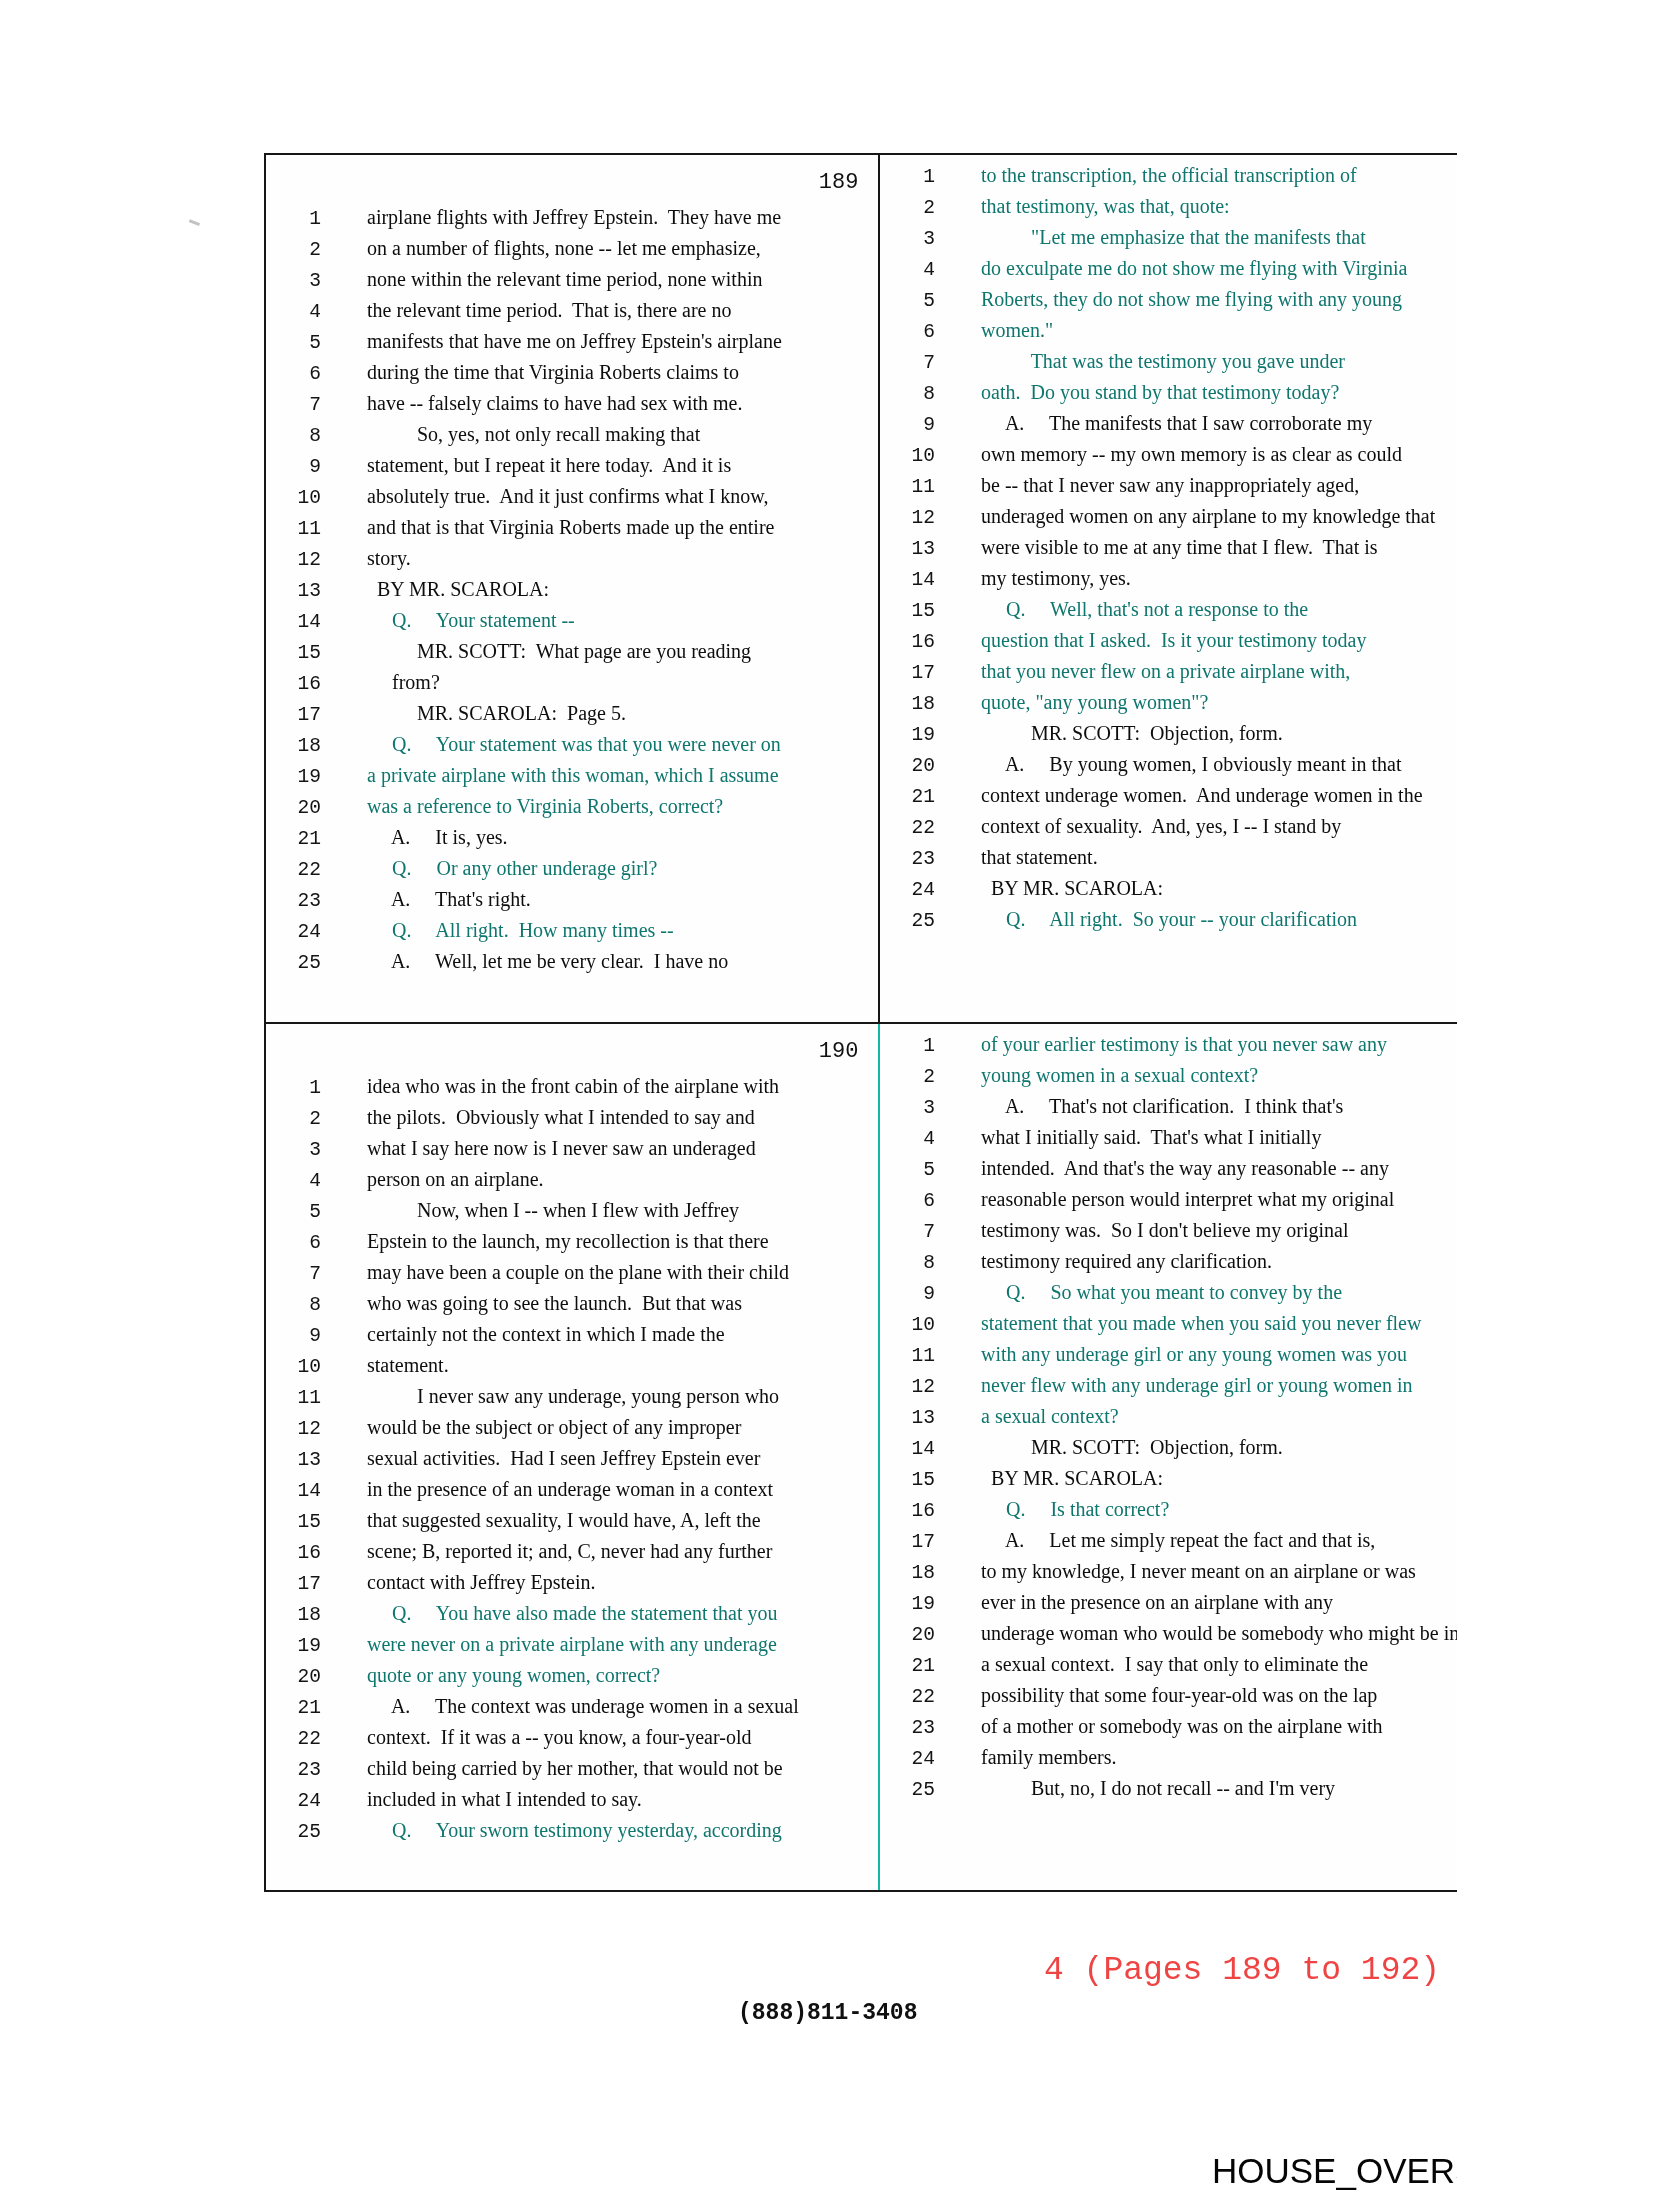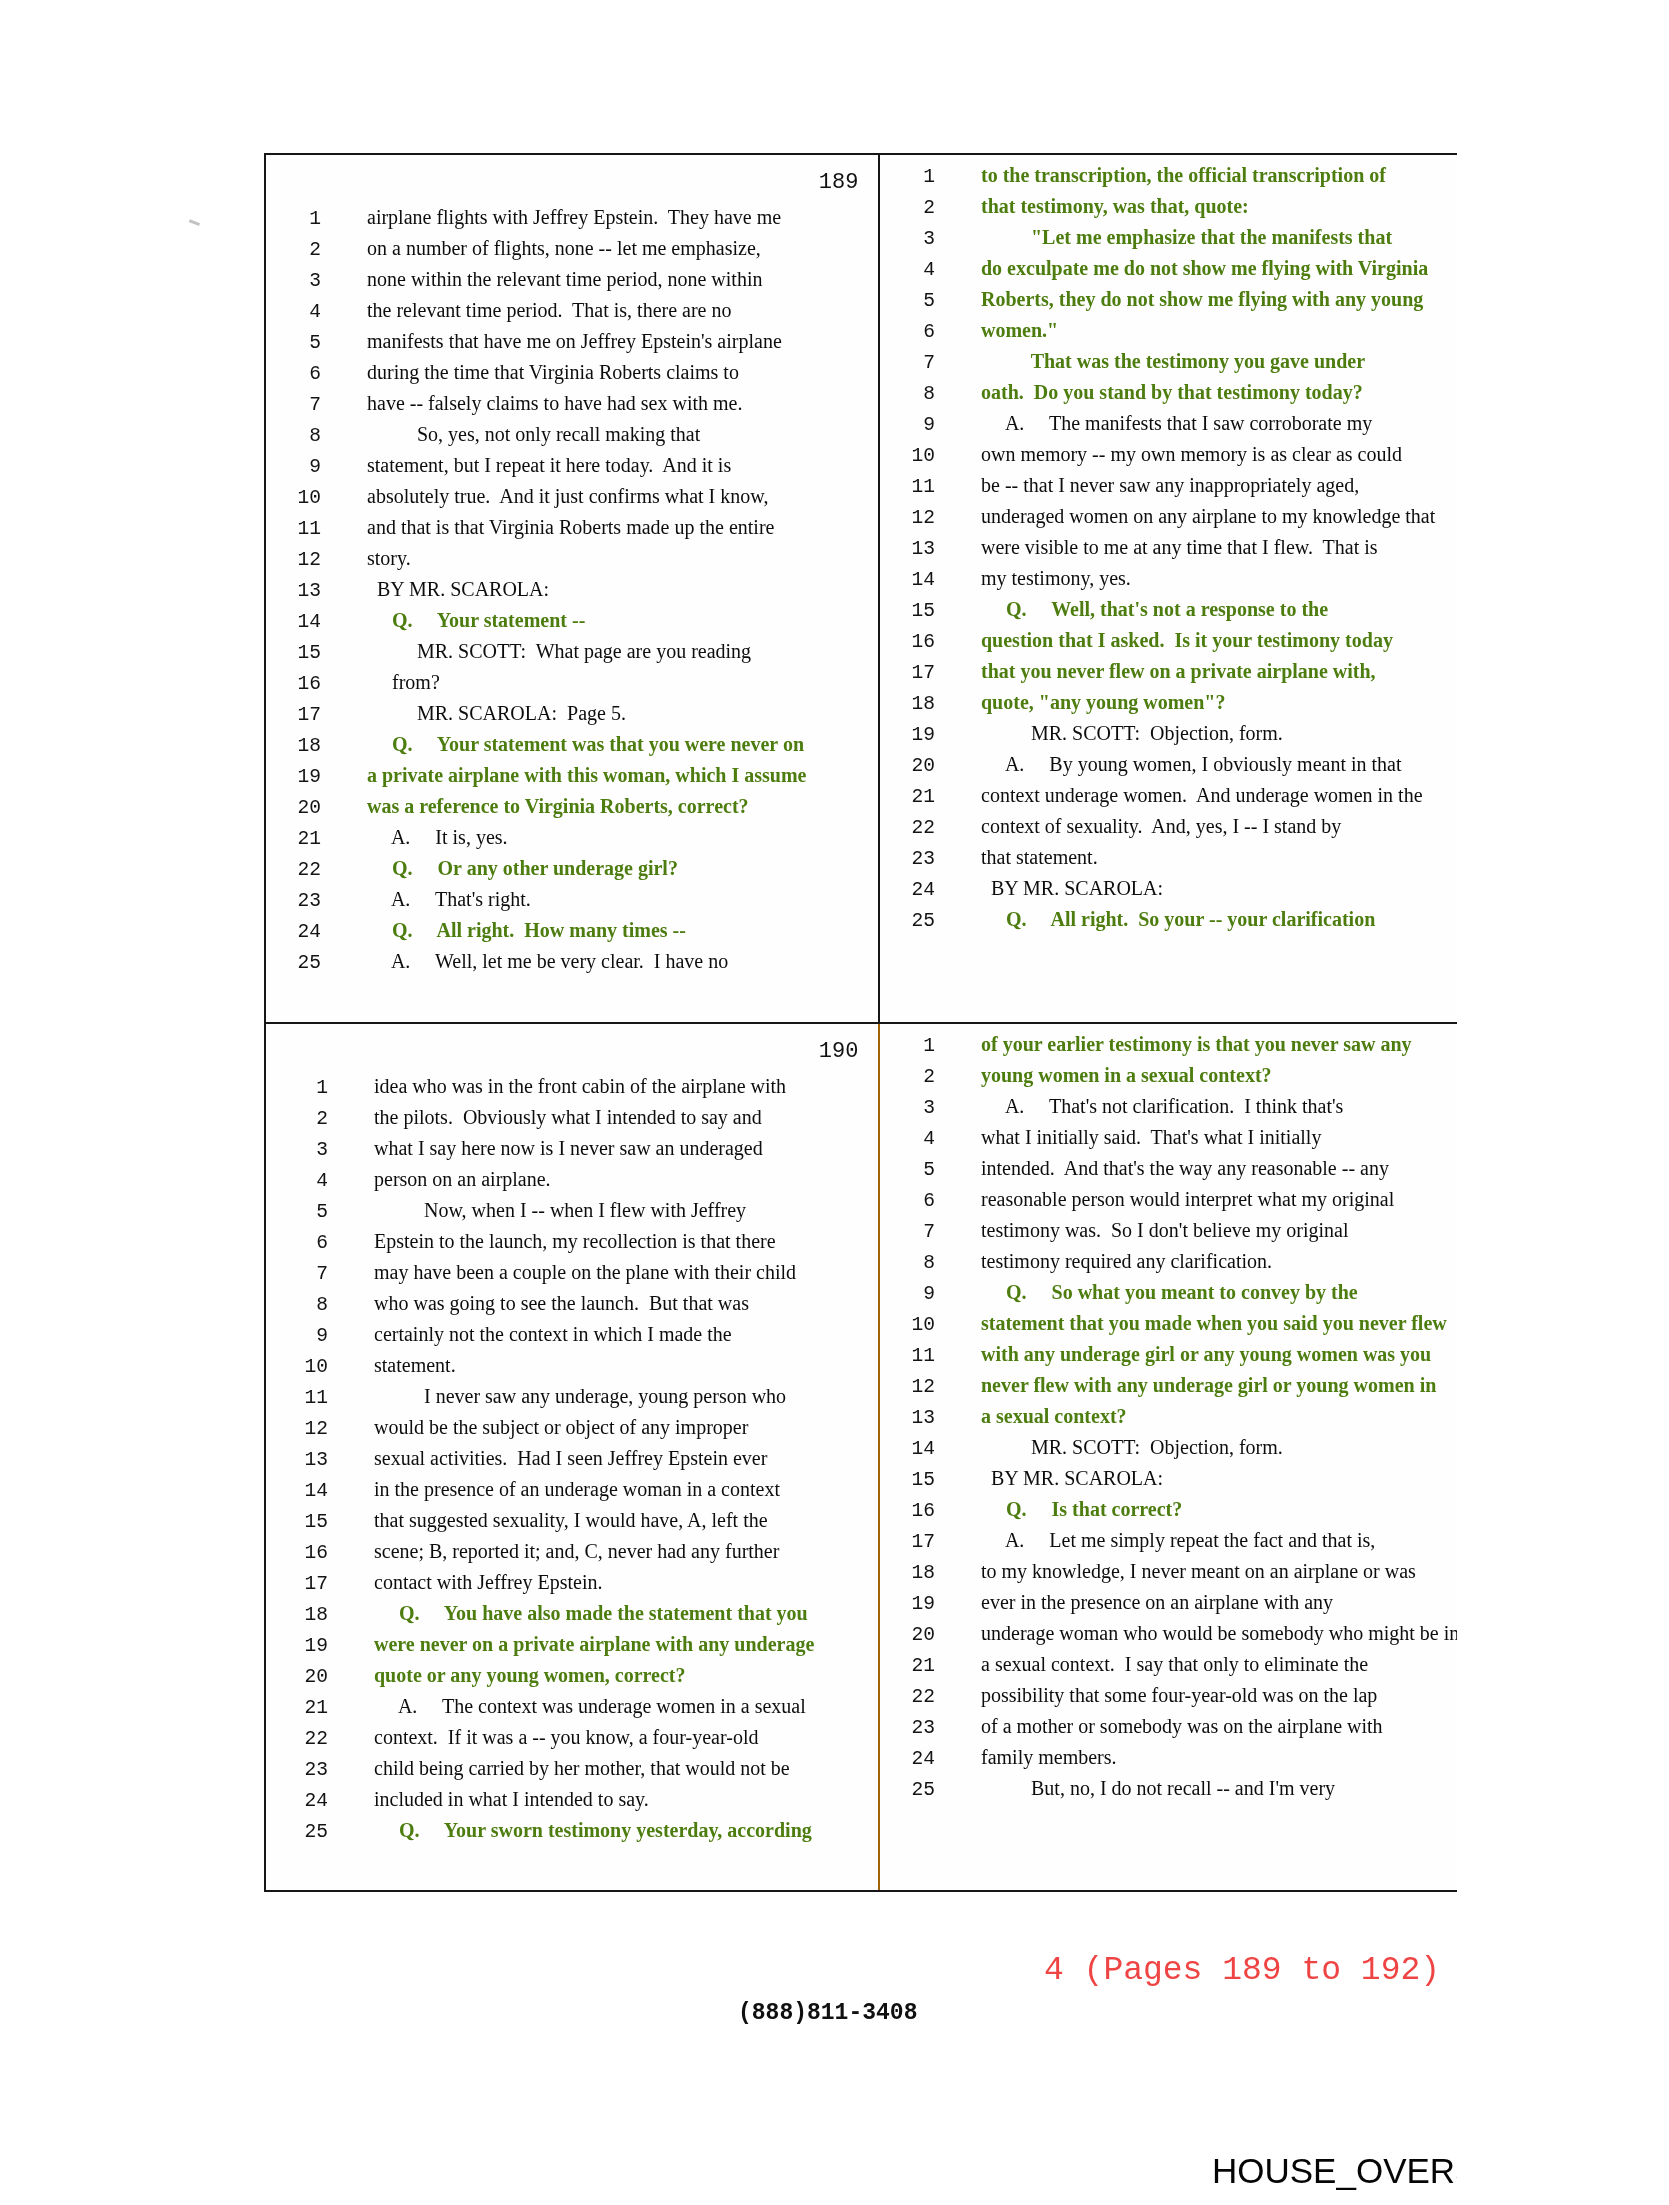--- a/index.html
+++ b/index.html
@@ -19,21 +19,21 @@
     border:2.6px solid #161616;
     display:grid;
     grid-template-columns:614px auto;
     grid-template-rows:869px auto;
     box-sizing:border-box;
     background:#fefefe;
   }
   .cell{position:relative;box-sizing:border-box;overflow:hidden;}
   .cell.c0{border-right:2px solid #161616;border-bottom:2px solid #161616;}
   .cell.c1{border-bottom:2px solid #161616;}
-  .cell.c2{border-right:2px solid #a16207;margin-left:7px;}
+  .cell.c2{border-right:2px solid #14b8a6;}
   .pgnum{
     margin-top:14.4px;
     padding-right:19.6px;
     text-align:right;
     font-family:"Liberation Mono", monospace;
     font-size:22px;
     line-height:27.5px;
     color:#111;
   }
   .lines{margin-top:5.2px;}
@@ -51,21 +51,21 @@
     line-height:31px;
     color:#141414;
   }
   .lt{
     margin-left:46px;
     font-size:20px;
     line-height:31px;
     white-space:pre;
     color:#0d0d0d;
   }
-  .lt.b{font-weight:bold;color:#4d7c0f;}
+  .lt.b{font-weight:normal;color:#0f766e;}
   
   .pages-label{
     position:absolute;
     left:1044px;top:1904px;
     font-family:"Liberation Mono", monospace;
     font-size:33px;color:#ef4444;margin-top:48px;
   }
   .site{
     position:absolute;
     left:630px;top:1961px;

